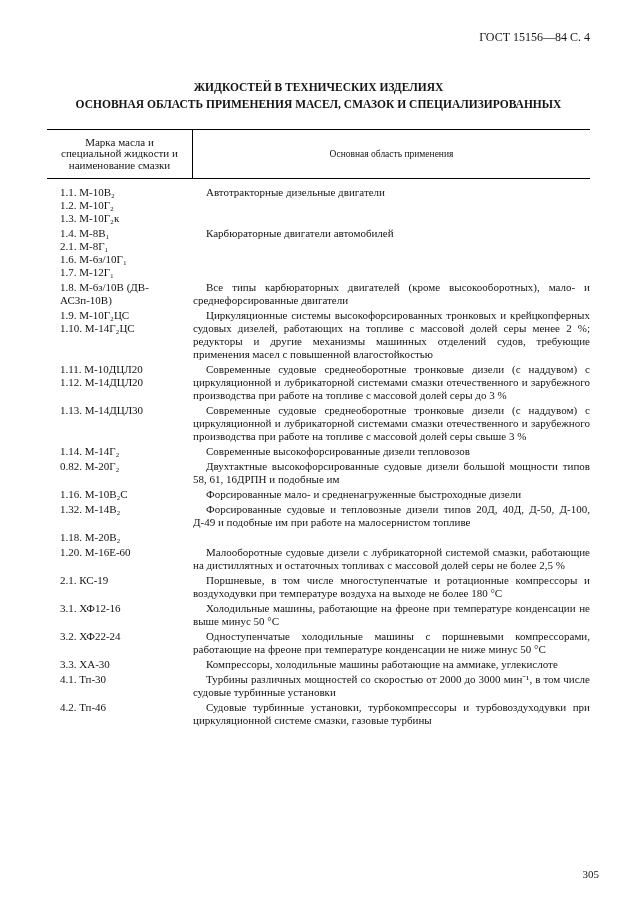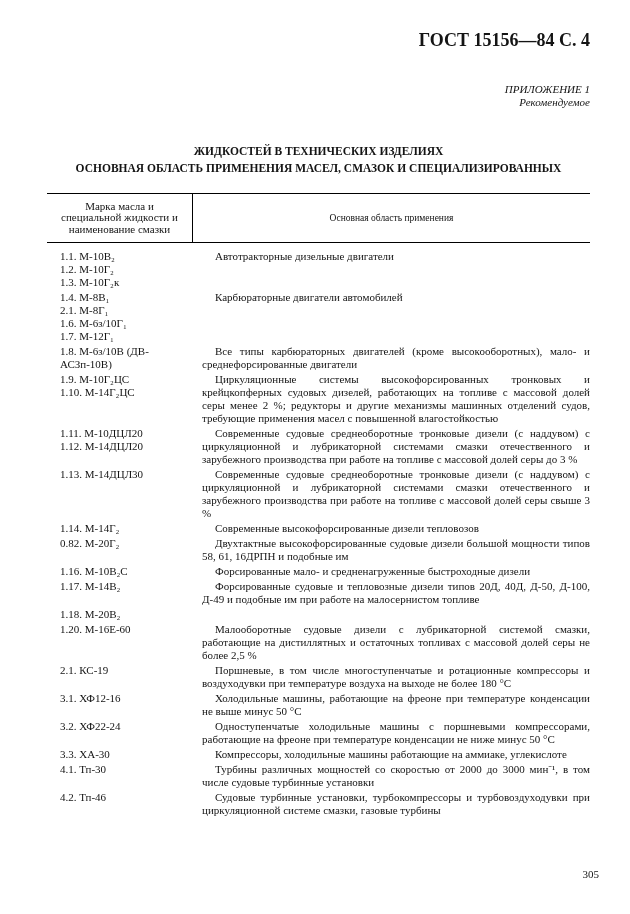--- a/index.html
+++ b/index.html
@@ -5,50 +5,46 @@
   html, body { margin: 0; padding: 0; background: #ffffff; }
   .page {
     width: 630px; height: 914px;
     box-sizing: border-box;
     padding: 30px 40px 0 47px;
     position: relative;
     background: #ffffff;
     color: #141414;
     font-family: "Liberation Serif", serif;
   }
-  .doc-ref { text-align: right; font-weight: bold; font-size: 18px; }
+  .doc-ref { text-align: right; font-weight: normal; font-size: 12px; }
   .annex-block { margin-top: 32px; text-align: right; font-style: italic; font-size: 11px; line-height: 13px; }
   .doc-title { margin-top: 34px; text-align: center; font-weight: bold; font-size: 11.5px; line-height: 17px; }
   .gtable { margin-top: 16px; font-size: 11px; }
   .thead { display: flex; border-top: 1px solid #000; border-bottom: 1px solid #000; }
   .th1 {
     width: 146px; box-sizing: border-box; border-right: 1px solid #000;
     display: flex; align-items: center; justify-content: center;
     text-align: center; font-size: 11px; line-height: 11.5px;
     padding: 5px 10px; min-height: 48px;
   }
   .th2 { flex: 1; display: flex; align-items: center; justify-content: center; font-size: 9.5px; }
   .tbody { padding-top: 7px; }
-  .trow { display: flex; margin-bottom: 2px; gap: 9px; }
+  .trow { display: flex; margin-bottom: 2px; }
   .tcell-marks { width: 146px; flex-shrink: 0; box-sizing: border-box; padding-left: 13px; line-height: 13px; }
   .mark-line { white-space: normal; }
   .tcell-app { flex: 1; text-align: justify; text-indent: 13px; line-height: 13px; }
   .page-number { position: absolute; bottom: 34px; left: 56px; width: 543px; text-align: right; font-size: 11px; }
 </style>
 </head>
 <body>
 
 <div class="page">
 
   <div class="doc-ref">ГОСТ 15156—84 С. 4</div>
 
-  <div class="annex-block">
-    <div>ПРИЛОЖЕНИЕ 1</div>
-    <div>Рекомендуемое</div>
-  </div>
 
   <div class="doc-title">
     <div>ЖИДКОСТЕЙ В ТЕХНИЧЕСКИХ ИЗДЕЛИЯХ</div>
     <div>ОСНОВНАЯ ОБЛАСТЬ ПРИМЕНЕНИЯ МАСЕЛ, СМАЗОК И СПЕЦИАЛИЗИРОВАННЫХ</div>
   </div>
 
   <div class="gtable">
     <div class="thead">
       <div class="th1">Марка масла и специальной жидкости и наименование смазки</div>
       <div class="th2">Основная область применения</div>
@@ -119,21 +115,21 @@
 
   <div class="trow">
     <div class="tcell-marks">
             <div class="mark-line">1.16. М-10В₂С</div>
           </div>
     <div class="tcell-app">Форсированные мало- и средненагруженные быстроходные дизели</div>
   </div>
 
   <div class="trow">
     <div class="tcell-marks">
-            <div class="mark-line">1.17. М-14В₂</div>
+            <div class="mark-line">1.32. М-14В₂</div>
           </div>
     <div class="tcell-app">Форсированные судовые и тепловозные дизели типов 20Д, 40Д, Д-50, Д-100, Д-49 и подобные им при работе на малосернистом топливе</div>
   </div>
 
   <div class="trow">
     <div class="tcell-marks">
             <div class="mark-line">1.18. М-20В₂</div>
           </div>
   </div>
 

